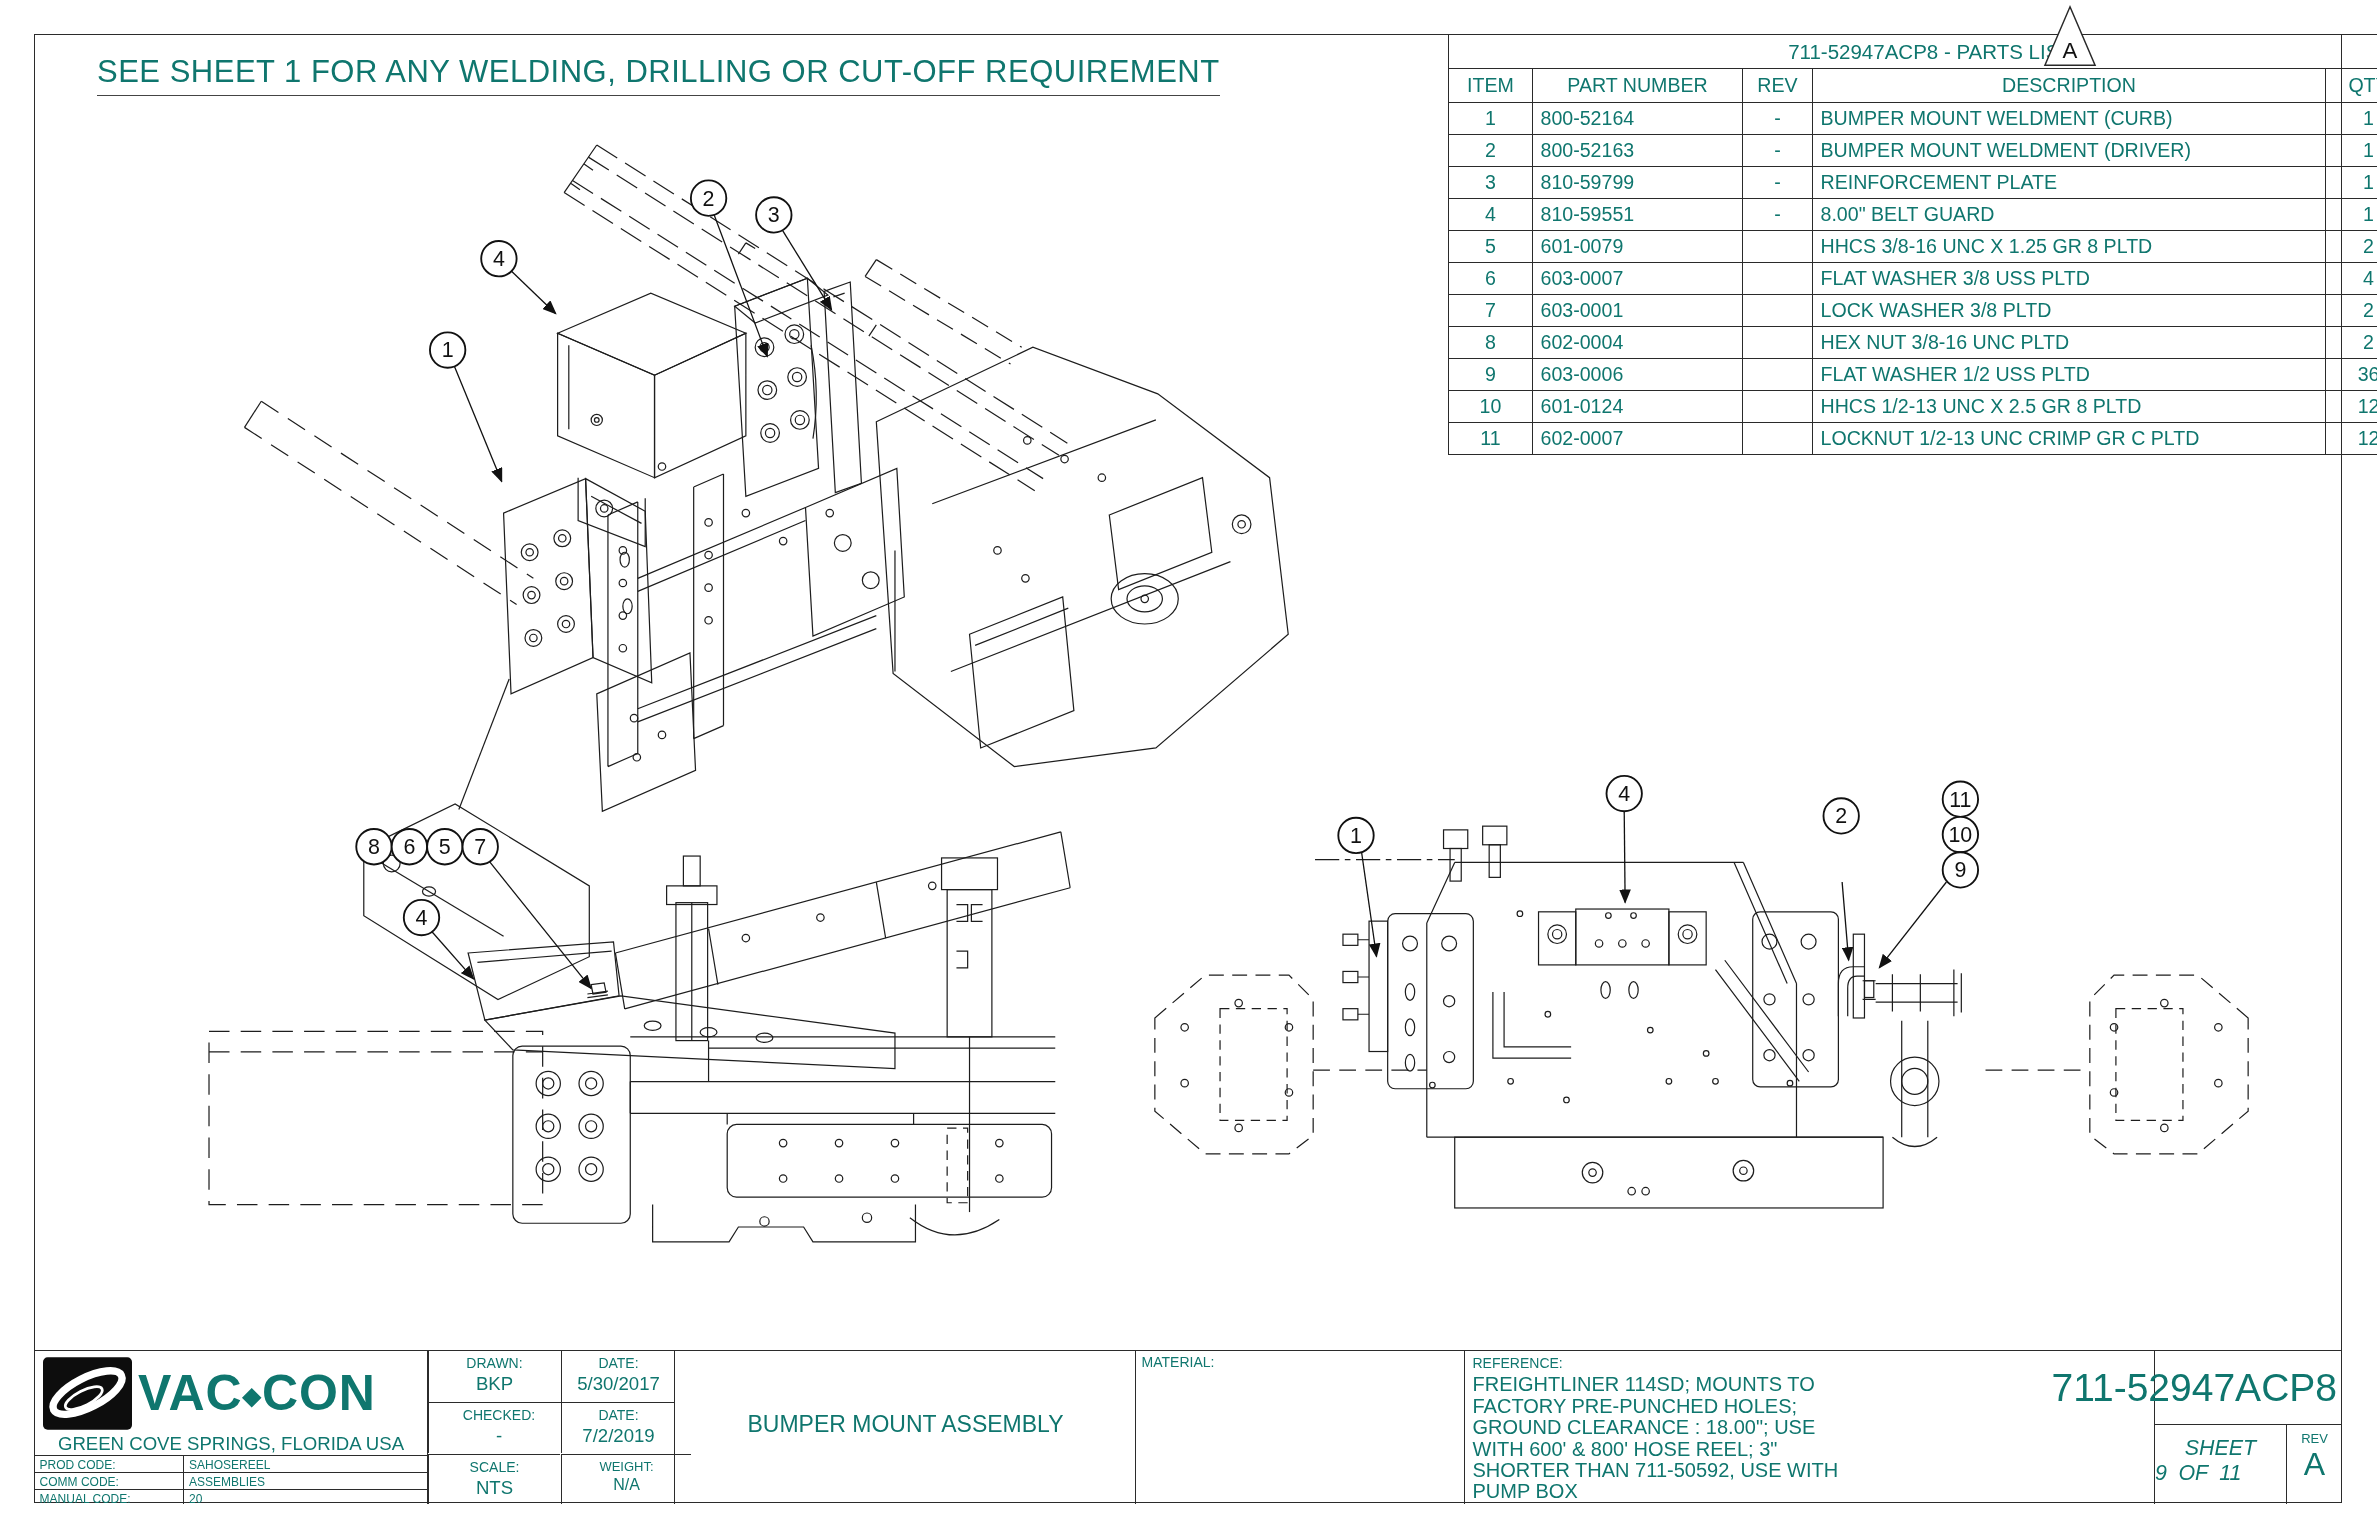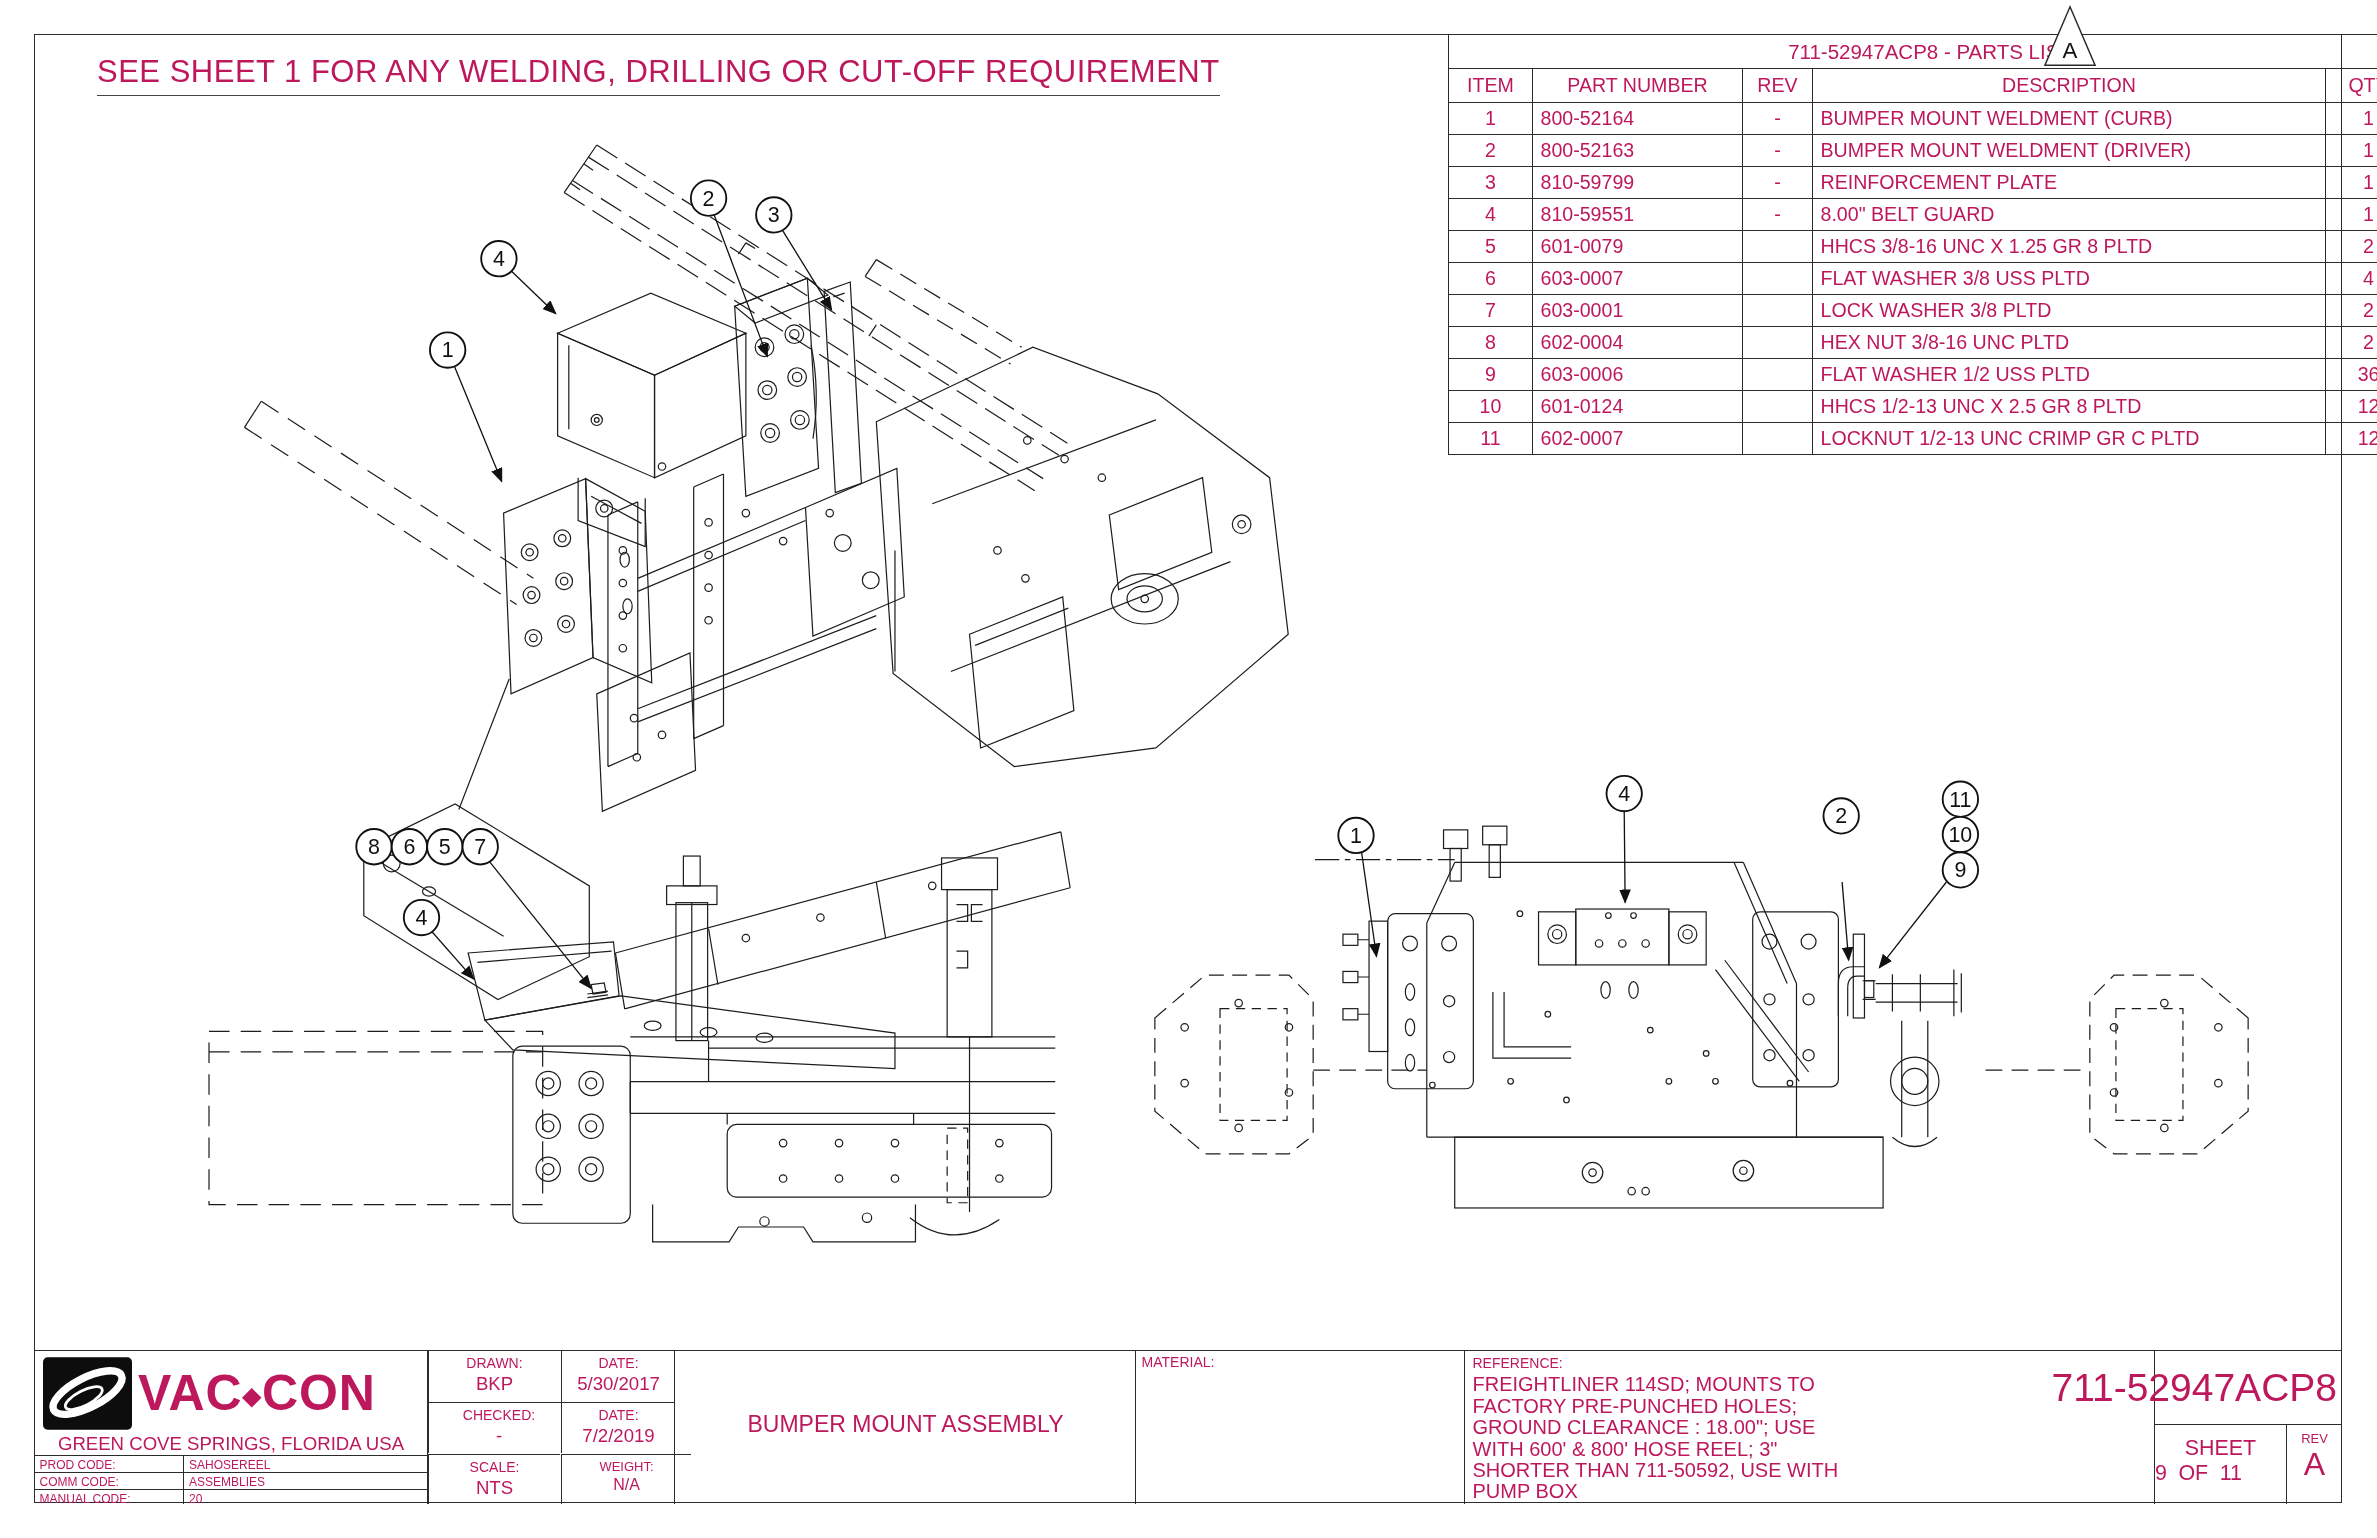--- a/index.html
+++ b/index.html
@@ -1,17 +1,17 @@
 <!DOCTYPE html>
 <html style="font-size:15px"><head>
 <meta charset="utf-8">
 <style>
   html,body{margin:0;padding:0;background:#e8e8e8;}
   .sheet{position:relative;width:2377px;height:1538px;background:#ffffff;
-         font-family:"Liberation Sans",sans-serif;color:#be185d;overflow:hidden;}
+         font-family:"Liberation Sans",sans-serif;color:#0f766e;overflow:hidden;}
   .abs{position:absolute;}
   .page-border{position:absolute;left:34px;top:34px;width:2308px;height:1469px;
                border:1.9px solid #2b2b2b;box-sizing:border-box;}
   .sheet-note{position:absolute;left:97px;top:54px;font-size:31px;letter-spacing:0.5px;
               white-space:nowrap;border-bottom:1.9px solid #444;padding-bottom:4.7px;}
   
   .parts-wrap{position:absolute;left:1448px;top:34px;}
   table.parts{border-collapse:collapse;table-layout:fixed;width:962px;font-size:19.6px;}
   table.parts td,table.parts th{border:1.6px solid #2a2a2a;height:32px;padding:0 7.5px;
         font-weight:normal;white-space:nowrap;overflow:hidden;box-sizing:border-box;}
@@ -594,21 +594,21 @@
       <div class="refline">FACTORY PRE-PUNCHED HOLES;</div>
       <div class="refline">GROUND CLEARANCE : 18.00"; USE</div>
       <div class="refline">WITH 600' &amp; 800' HOSE REEL; 3"</div>
       <div class="refline">SHORTER THAN 711-50592, USE WITH</div>
       <div class="refline">PUMP BOX</div>
     </div>
 
 
     <div class="cell" style="left:2120px;top:0;width:188px;height:74px;border-bottom:1.7px solid #2b2b2b;"></div>
     <div class="abs" style="left:1859px;top:15px;width:444px;text-align:right;font-size:39px;white-space:nowrap;">711-52947ACP8</div>
-    <div class="cell" style="left:2120px;top:74px;width:132px;height:79px;">
+    <div class="cell" style="left:2120px;top:74px;width:132px;height:79px;font-style:italic;">
       <div style="text-align:center;font-size:21.4px;padding-top:11.2px;">SHEET</div>
       <div style="text-align:left;font-size:21.4px;word-spacing:5.6px;">9  OF 11</div>
     </div>
     <div class="cell" style="left:2252px;top:74px;width:56px;height:79px;">
       <div style="text-align:center;font-size:13px;padding-top:5.6px;">REV</div>
       <div style="text-align:center;font-size:32px;">A</div>
     </div>
   </div>
 </div>
 

